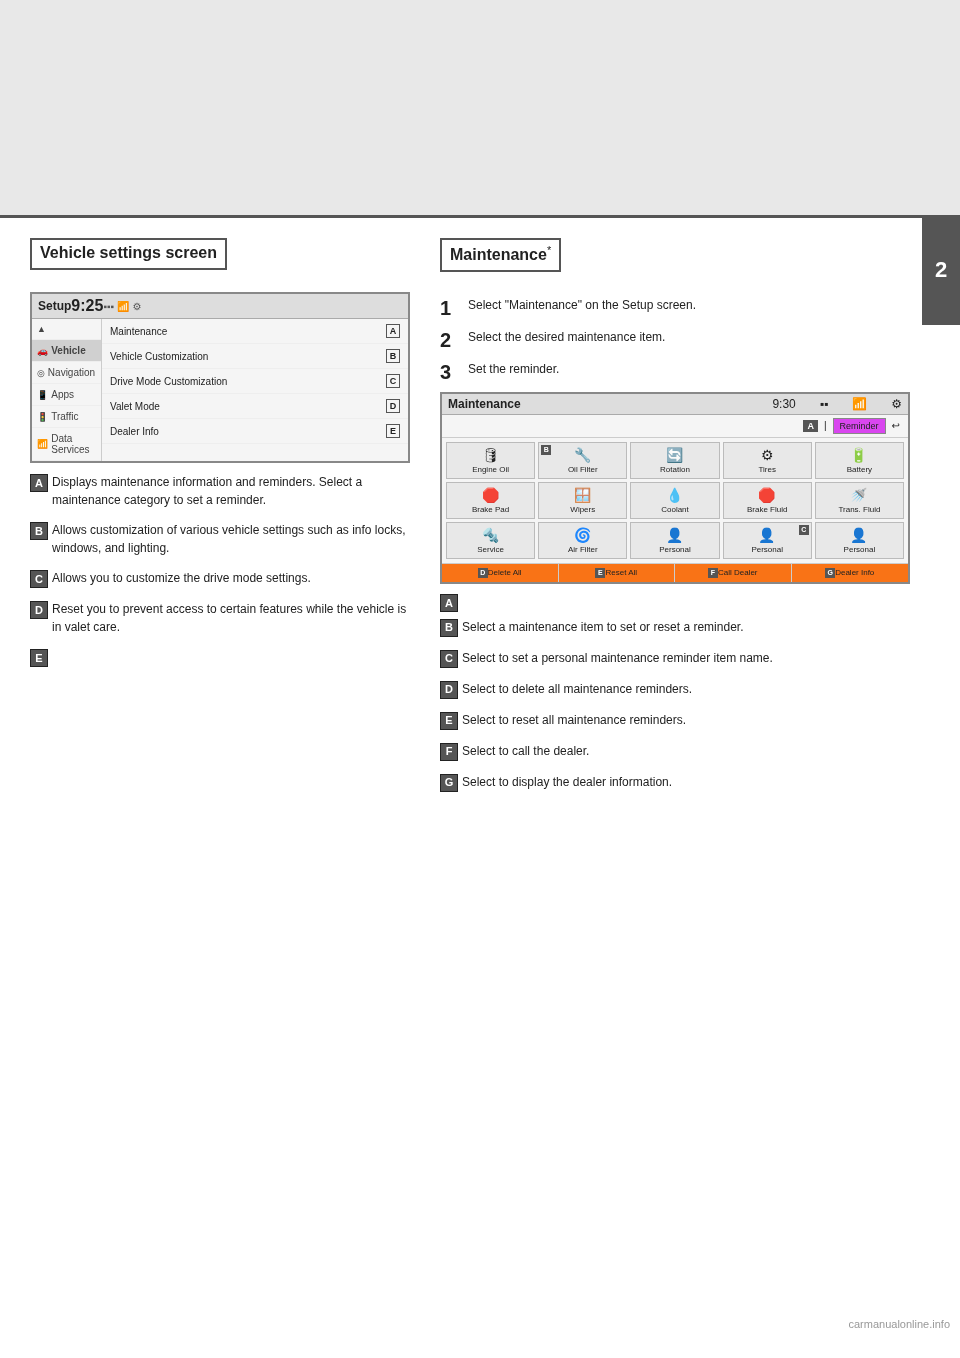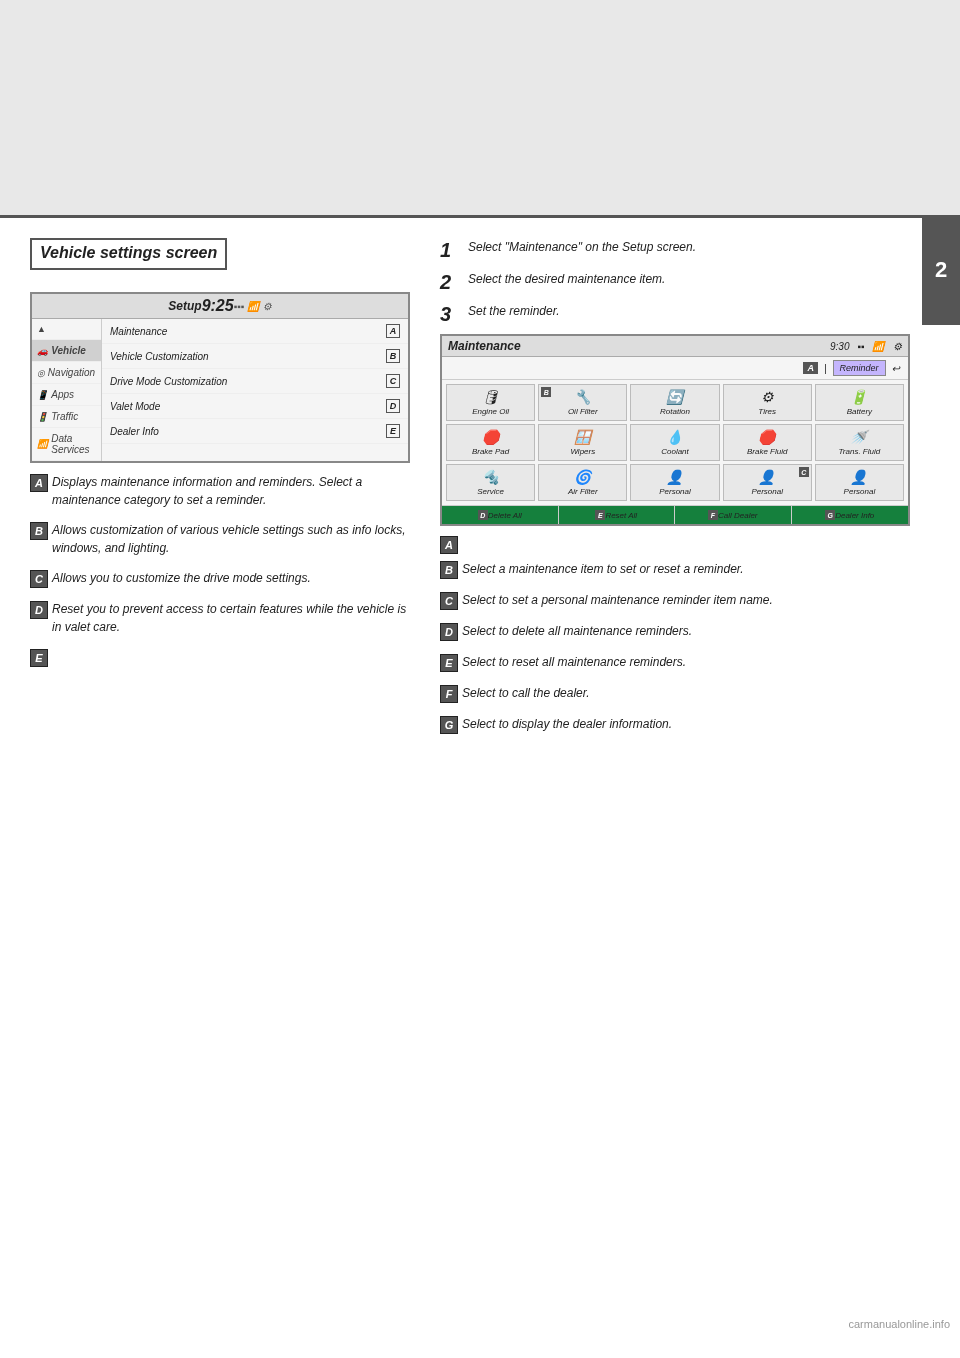--- a/index.html
+++ b/index.html
@@ -49,21 +49,20 @@
       font-weight: bold;
     }
 
     
     .main-content {
       display: flex;
       flex-direction: row;
       padding: 20px 50px 20px 30px;
       gap: 30px;
       position: relative;
-      font-style: italic;
     }
 
     
     .left-column {
       flex: 0 0 380px;
       min-width: 0;
     }
 
     
     .right-column {
@@ -93,21 +92,21 @@
       border: 2px solid #888;
       background: #f5f5f5;
       width: 100%;
       margin-bottom: 10px;
       font-size: 11px;
     }
     .screen-header {
       background: #ddd;
       padding: 3px 6px;
       display: flex;
-      justify-content: center;
+      justify-content: flex-start;
       align-items: center;
       border-bottom: 1px solid #aaa;
     }
     .screen-header-title {
       font-size: 12px;
       font-weight: bold;
     }
     .screen-header-time {
       font-size: 16px;
       font-weight: bold;
@@ -231,37 +230,37 @@
       align-items: center;
       border-bottom: 1px solid #aaa;
     }
     .maint-header-title {
       font-size: 12px;
       font-weight: bold;
     }
     .maint-header-right {
       display: flex;
       align-items: center;
-      gap: 8px;
-      font-size: 10px;
+      gap: 24px;
+      font-size: 12px;
     }
     .maint-sub-header {
       padding: 3px 8px;
       border-bottom: 1px solid #ccc;
       display: flex;
       justify-content: flex-end;
       align-items: center;
       gap: 6px;
       font-size: 10px;
     }
     .maint-reminder-btn {
       border: 1px solid #888;
       padding: 2px 6px;
       font-size: 9px;
-      background: #c4b5fd;
+      background: #d946ef;
     }
     .maint-grid {
       display: grid;
       grid-template-columns: repeat(5, 1fr);
       padding: 4px;
       gap: 3px;
     }
     .maint-cell {
       border: 1px solid #bbb;
       background: #e8e8e8;
@@ -309,21 +308,21 @@
     .maint-footer {
       display: grid;
       grid-template-columns: repeat(4, 1fr);
       border-top: 1px solid #ccc;
     }
     .maint-footer-btn {
       padding: 4px 3px;
       font-size: 8px;
       text-align: center;
       border-right: 1px solid #ccc;
-      background: #15803d;
+      background: #f97316;
       display: flex;
       align-items: center;
       justify-content: center;
       gap: 0;
     }
     .maint-footer-btn:last-child {
       border-right: none;
     }
     .maint-footer-badge {
       background: #555;
@@ -446,20 +445,25 @@
         <span class="desc-text">Reset you to prevent access to certain features while the vehicle is in valet care.</span>
       </div>
       <div class="desc-item">
         <span class="badge">E</span>
       </div>
 
     </div>
 
     <div class="right-column">
 
+      <div style="margin-bottom: 12px;">
+        <div class="section-box">
+          <span class="section-box-title">Maintenance</span><span class="section-asterisk">*</span>
+        </div>
+      </div>
 
       <div class="numbered-item">
         <span class="num-label">1</span>
         <span class="num-text">Select "Maintenance" on the Setup screen.</span>
       </div>
       <div class="numbered-item">
         <span class="num-label">2</span>
         <span class="num-text">Select the desired maintenance item.</span>
       </div>
       <div class="numbered-item">

